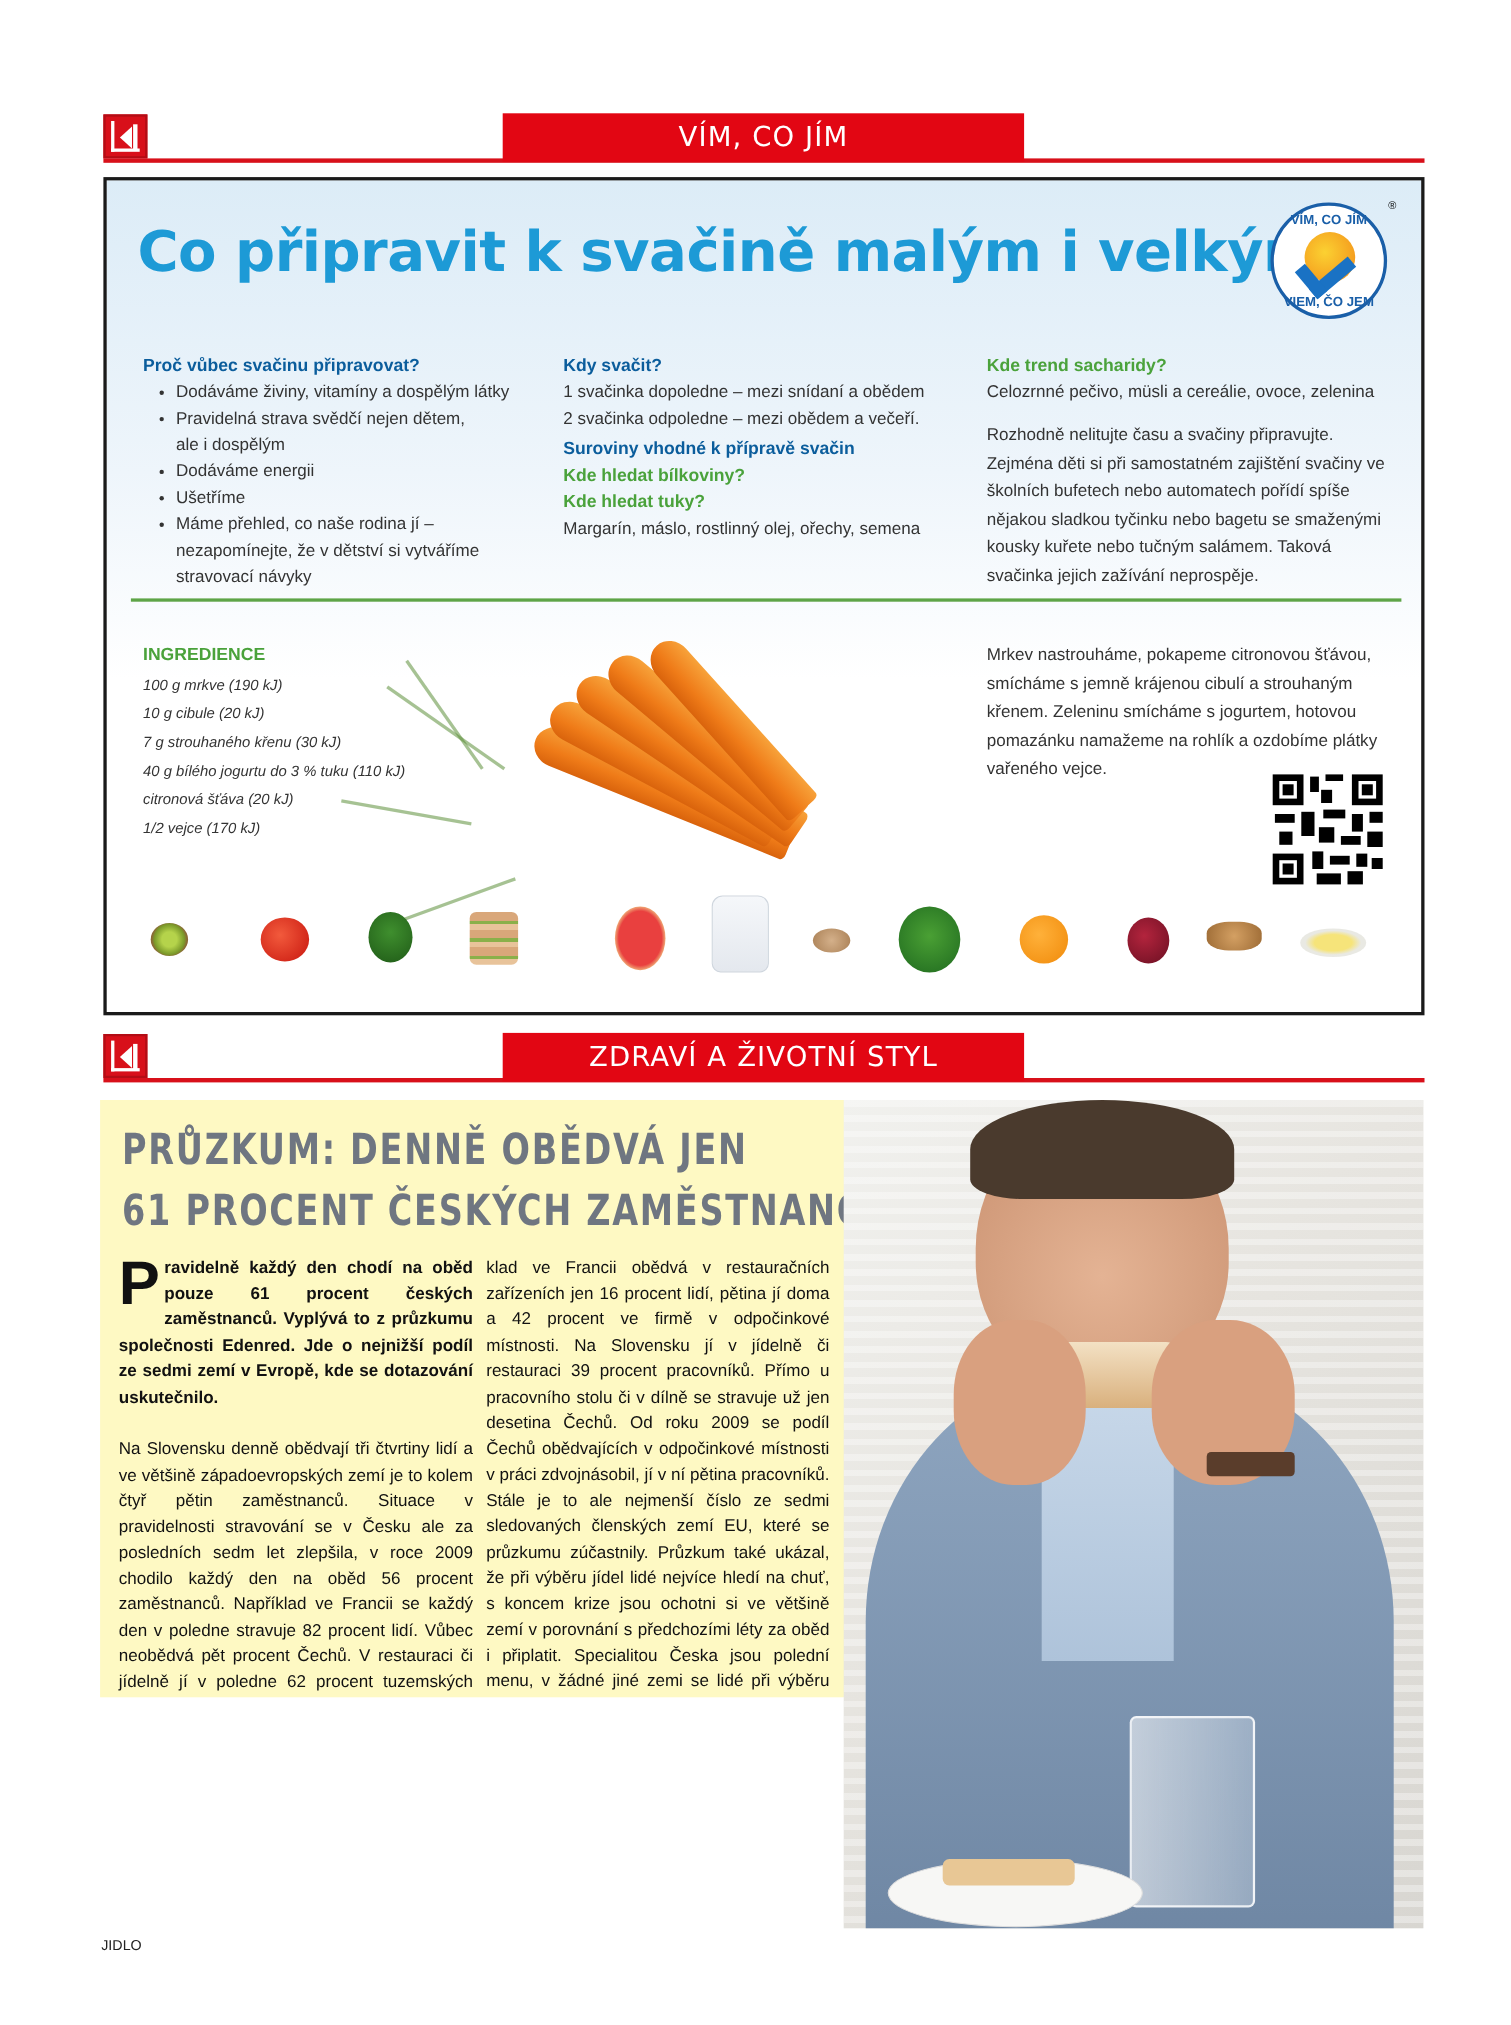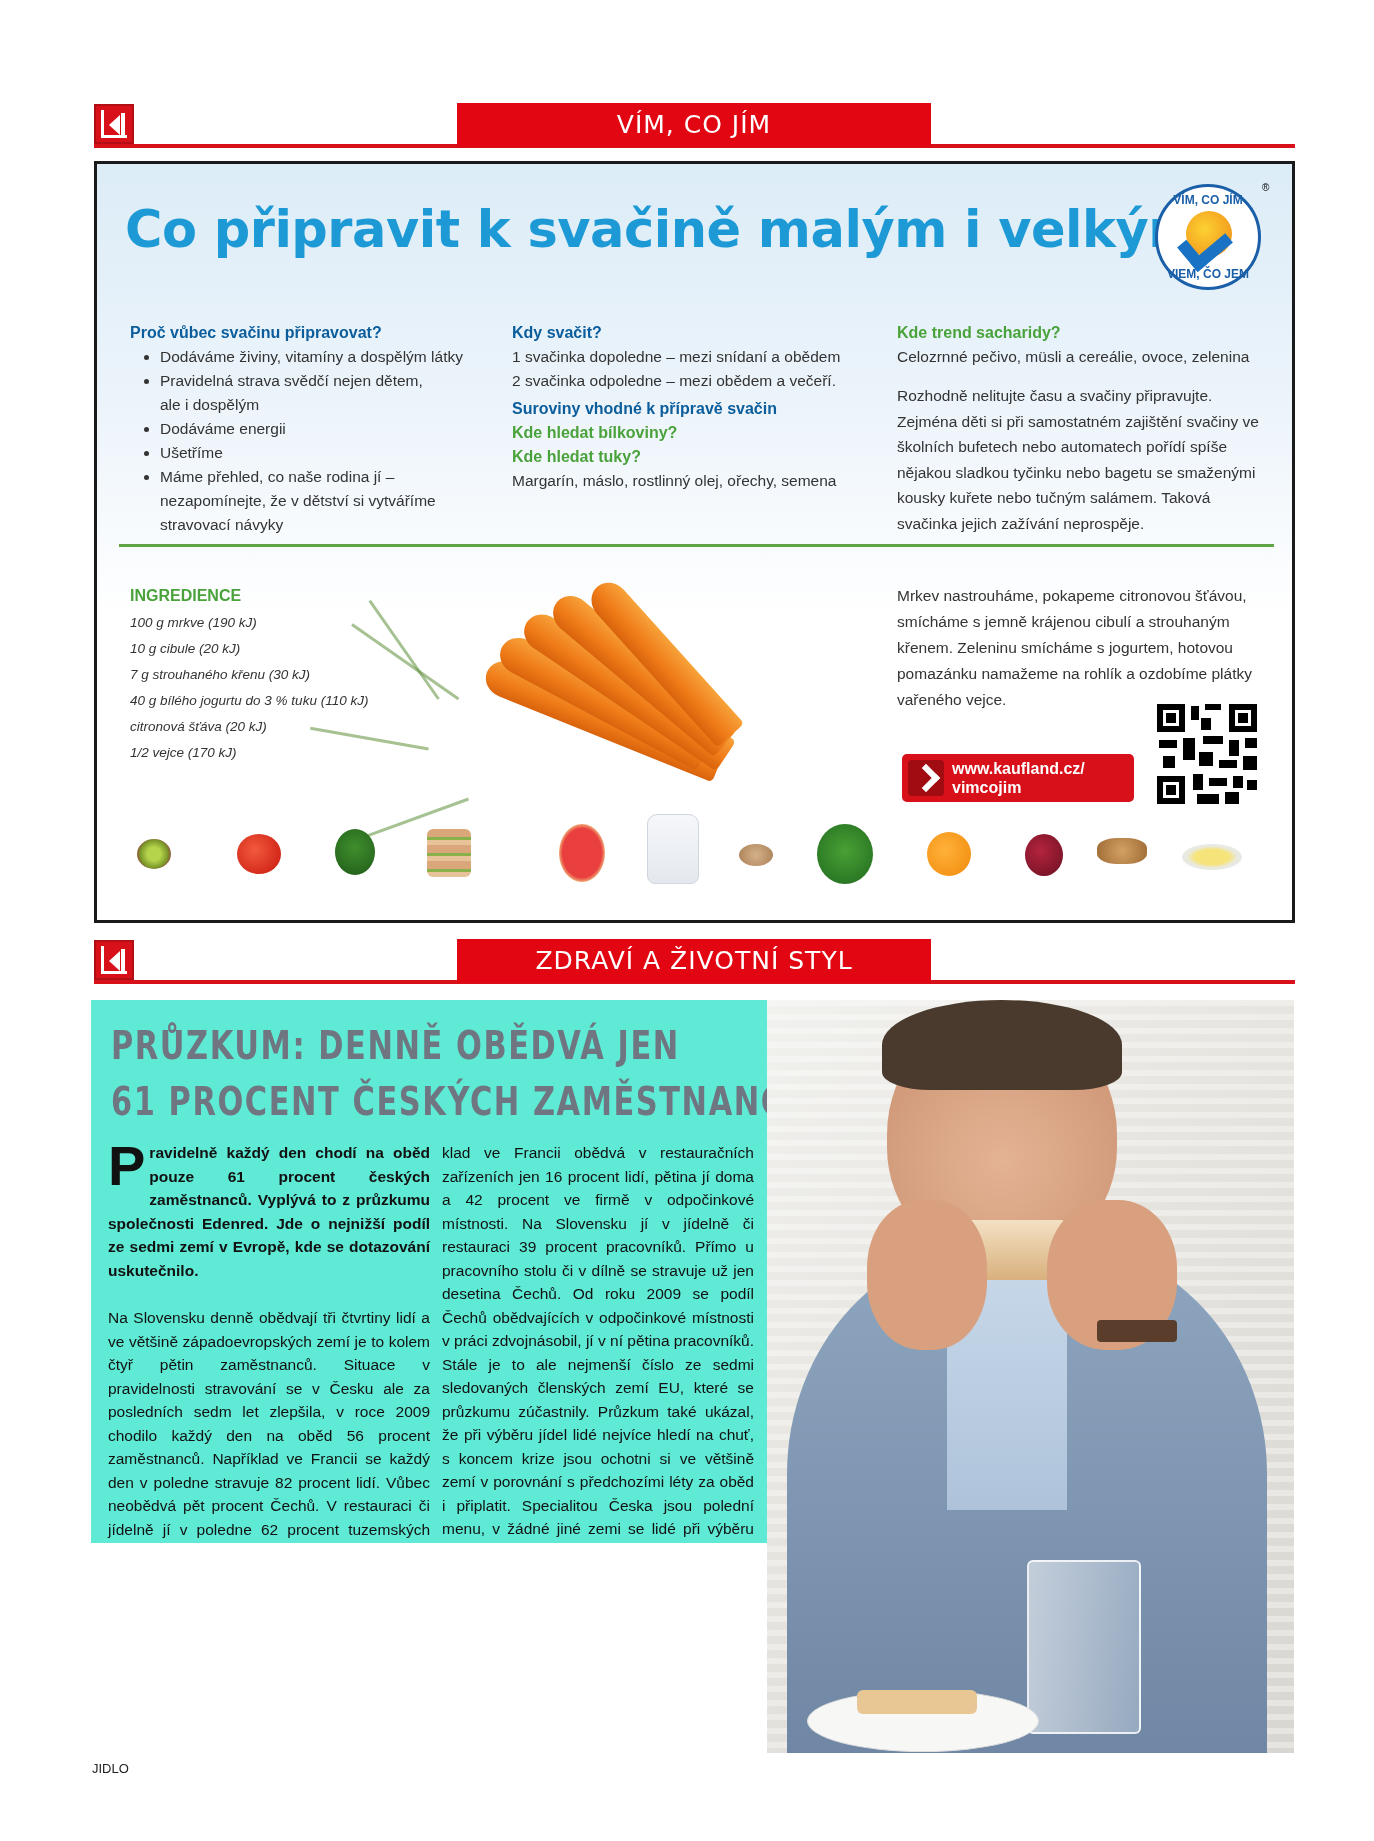--- a/index.html
+++ b/index.html
@@ -35,21 +35,21 @@
   .foods{position:absolute;left:30px;top:650px;width:1140px;height:80px;}
   .food{position:absolute;border-radius:50%;}
   
   .vlogo{position:absolute;left:1058px;top:20px;width:106px;height:106px;border-radius:50%;border:3px solid #1a5fa8;background:#fff;box-sizing:border-box;}
   .vlogo .sun{position:absolute;left:28px;top:24px;width:46px;height:46px;border-radius:50%;background:radial-gradient(circle at 40% 40%,#fbd132,#f28a17);}
   .vlogo .check{position:absolute;left:24px;top:42px;width:34px;height:20px;border-left:12px solid #1a72c4;border-bottom:12px solid #1a72c4;transform:rotate(-40deg);}
   .vlogo .t1{position:absolute;top:6px;width:100%;text-align:center;font-size:12px;font-weight:bold;color:#1a5fa8;}
   .vlogo .t2{position:absolute;bottom:6px;width:100%;text-align:center;font-size:12px;font-weight:bold;color:#1a5fa8;}
   .reg{position:absolute;left:1165px;top:18px;font-size:10px;color:#000;}
   
-  #art{position:absolute;left:91px;top:1000px;width:680px;height:543px;background:#5eead4;overflow:hidden;}
+  #art{position:absolute;left:91px;top:1000px;width:680px;height:543px;background:#fef9c3;overflow:hidden;}
   .headline{position:absolute;left:20px;top:18px;font-family:"DejaVu Sans",sans-serif;font-weight:bold;font-size:39px;line-height:56px;color:#6f7681;letter-spacing:2px;transform:scaleX(0.78);transform-origin:left top;white-space:nowrap;}
   .acol{position:absolute;font-size:15.5px;line-height:23.5px;color:#111;text-align:justify;}
   .lead{font-weight:bold;}
   .dropcap{float:left;font-size:56px;line-height:46px;font-weight:bold;margin:2px 4px 0 0;color:#111;}
   .photo{position:absolute;left:767px;top:1000px;width:527px;height:753px;background:linear-gradient(135deg,#f1f1ee 0%,#e7e5e0 40%,#d8d6d1 100%);overflow:hidden;}
   .pasta{position:absolute;left:0;top:583px;width:435px;height:170px;background:linear-gradient(180deg,#f3f3f1 0%,#eceae6 100%);overflow:hidden;}
   .caption{position:absolute;text-align:right;font-style:italic;font-size:15px;line-height:23px;color:#111;}
   .footer{position:absolute;left:92px;top:1761px;font-size:13px;color:#222;}
 </style>
 </head>
@@ -121,27 +121,20 @@
     <div class="ital">10 g cibule (20 kJ)</div>
     <div class="ital">7 g strouhaného křenu (30 kJ)</div>
     <div class="ital">40 g bílého jogurtu do 3 % tuku (110 kJ)</div>
     <div class="ital">citronová šťáva (20 kJ)</div>
     <div class="ital">1/2 vejce (170 kJ)</div>
   </div>
 
 
   <div class="col" style="left:800px;top:419px;width:370px;line-height:26px;">Mrkev nastrouháme, pokapeme citronovou šťávou, smícháme s jemně krájenou cibulí a strouhaným křenem. Zeleninu smícháme s jogurtem, hotovou pomazánku namažeme na rohlík a ozdobíme plátky vařeného vejce.</div>
 
-  <div class="kauf">
-    <div class="chev"></div>
-    <div class="txt">
-      <div>www.kaufland.cz/</div>
-      <div>vimcojim</div>
-    </div>
-  </div>
 
   <div class="qr">
     <div class="cell" style="left:0;top:0;width:28px;height:28px;border:6px solid #000;background:#fff;box-sizing:border-box;"></div>
     <div class="cell" style="left:9px;top:9px;width:10px;height:10px;"></div>
     <div class="cell" style="left:72px;top:0;width:28px;height:28px;border:6px solid #000;background:#fff;box-sizing:border-box;"></div>
     <div class="cell" style="left:81px;top:9px;width:10px;height:10px;"></div>
     <div class="cell" style="left:0;top:72px;width:28px;height:28px;border:6px solid #000;background:#fff;box-sizing:border-box;"></div>
     <div class="cell" style="left:9px;top:81px;width:10px;height:10px;"></div>
     <div class="cell" style="left:34px;top:2px;width:8px;height:14px;"></div>
     <div class="cell" style="left:48px;top:0;width:16px;height:6px;"></div>

